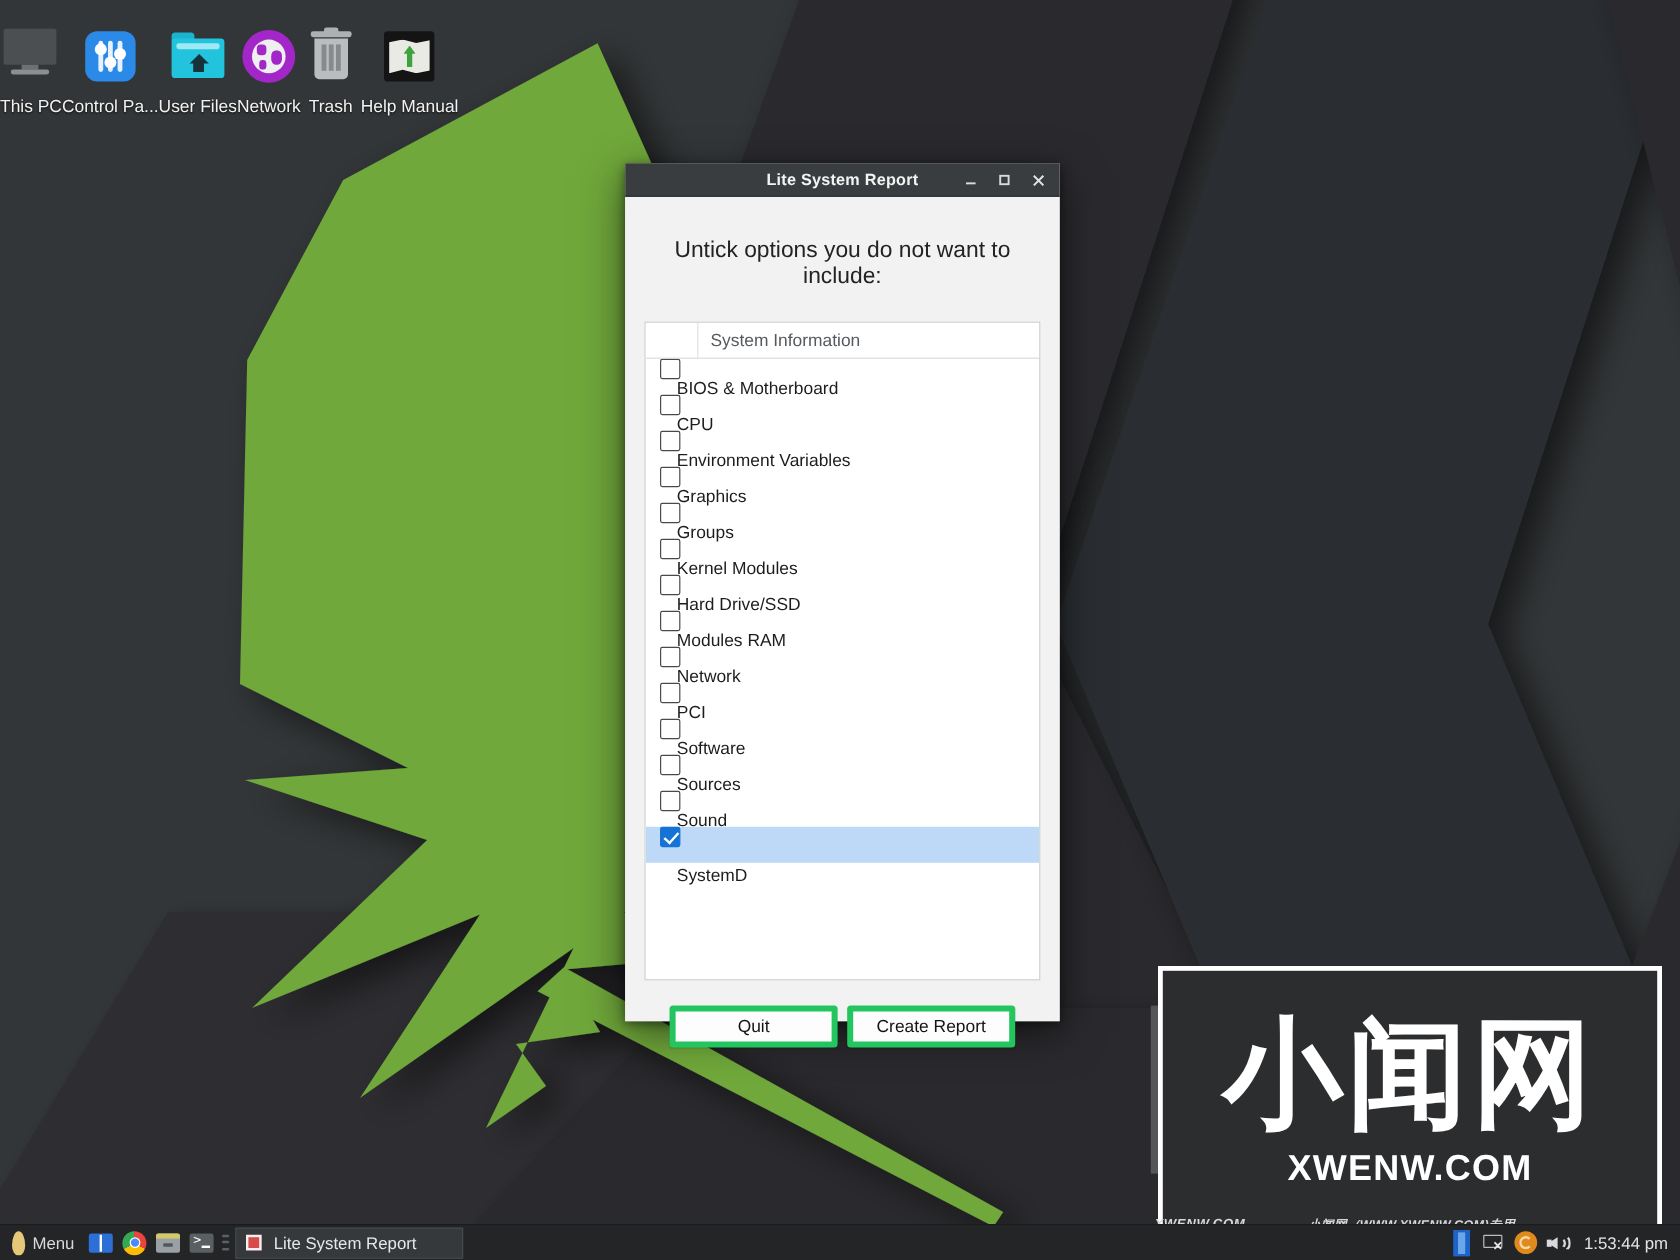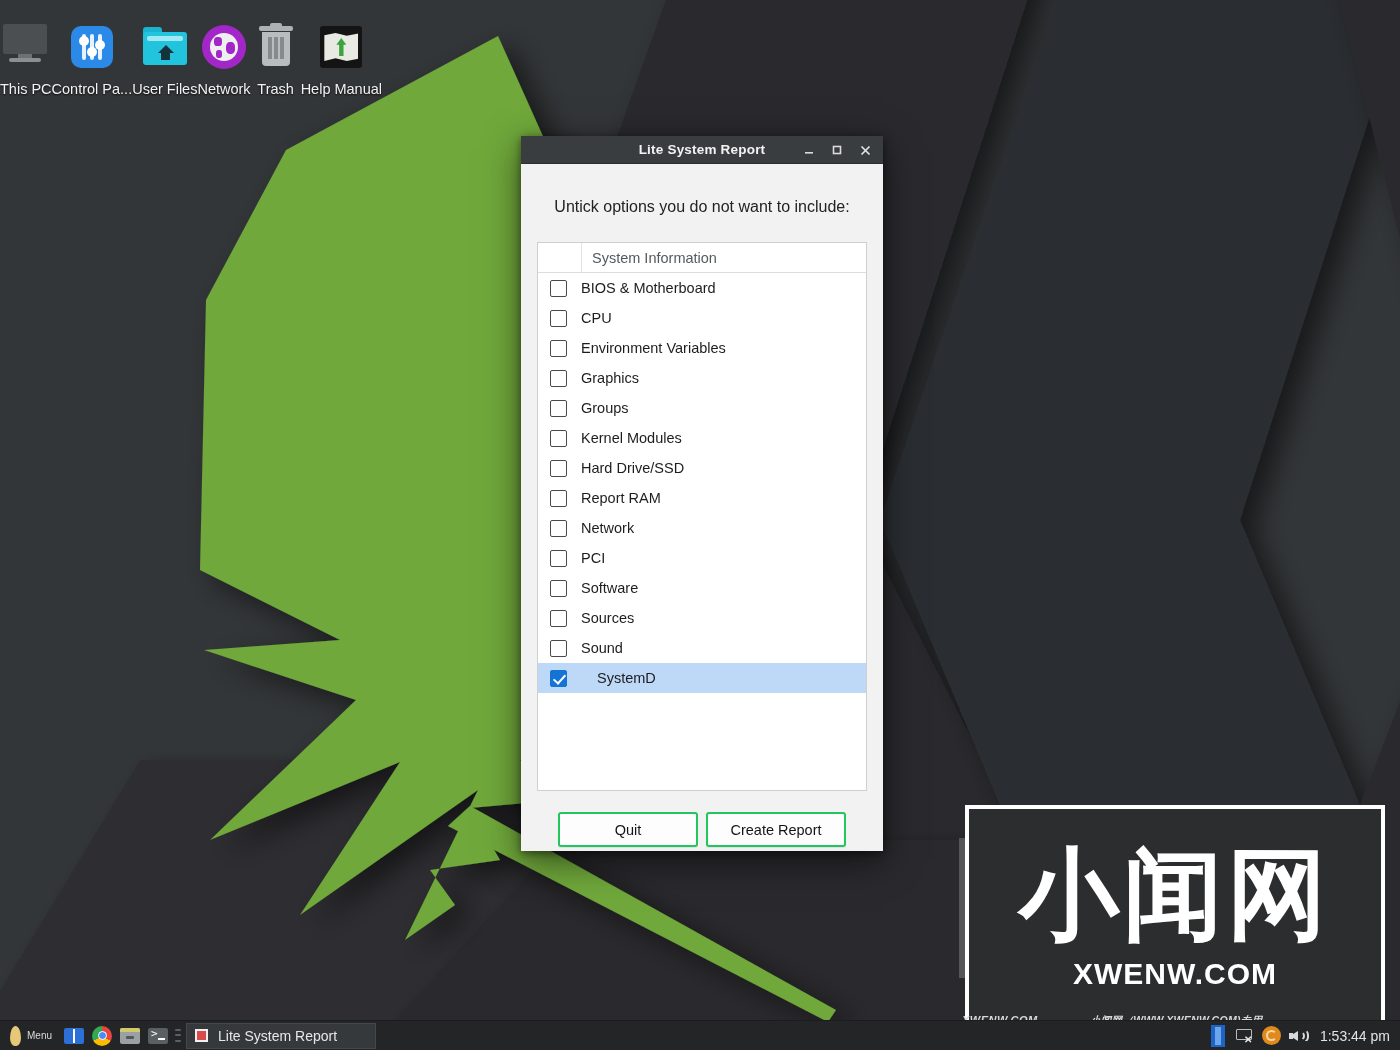--- a/index.html
+++ b/index.html
@@ -90,57 +90,57 @@
     width:28px; height:28px; display:flex; align-items:center; justify-content:center;
     color:#d9dadb; font-size:13px; cursor:default;
   }
   .wbtn svg { display:block; }
 
   #dialog-body {
     height:687px; background:#f2f2f2; padding:0 16px;
     display:flex; flex-direction:column;
   }
   #prompt {
-    text-align:center; font-size:16px; color:#232323;
+    text-align:center; font-size:19px; color:#232323;
     padding:34px 0 26px 0;
   }
 
   
   #listbox {
     background:#ffffff; border:1px solid #cfcfcf;
     flex:0 0 549px; display:flex; flex-direction:column; overflow:hidden;
   }
   #list-header {
     display:flex; height:30px; align-items:center;
     border-bottom:1px solid #dddddd; background:#ffffff; flex:0 0 30px;
   }
   #list-header .col-check { width:44px; height:30px; border-right:1px solid #e2e2e2; }
   #list-header .col-title {
     flex:1; padding-left:10px; font-size:14.5px; color:#555a5e;
   }
   #rows { flex:1; overflow:hidden; }
   .row {
-    display:flex; align-items:center; height:30px; padding-left:12px; cursor:default;
+    display:flex; height:30px; padding-left:12px; cursor:default;flex-direction:column;
   }
   .row.selected { background:#bed8f7;gap:16px; }
   .cb {
     width:17px; height:17px; border:1.6px solid #4a4a4a; background:#fff;
     border-radius:2px; flex:0 0 17px; position:relative;
   }
   .row.selected .cb { border-color:#1573d6; background:#1573d6; }
   .row.selected .cb::after {
     content:""; position:absolute; left:4.5px; top:1px; width:5px; height:10px;
     border:solid #fff; border-width:0 2px 2px 0; transform:rotate(42deg);
   }
   .row .lbl { margin-left:14px; font-size:14.5px; color:#1d1d1d; }
 
   
   #btnbar { display:flex; justify-content:center; gap:8px; padding-top:21px; }
   .btn {
-    min-width:140px; height:35px; background:#fdfdfd; border:2px solid #22c55e;
+    min-width:140px; height:35px; background:#fdfdfd; border:5px solid #22c55e;
     border-radius:3px; font-size:14.5px; color:#141414; font-family:"Liberation Sans", sans-serif;
     box-shadow:0 1px 1px rgba(0,0,0,.08); cursor:default;
   }
 
   
   #watermark {
     position:absolute; left:965px; top:805px; width:420px; height:225px;
     background:#2b2d2e; border:4px solid #ffffff;
     display:flex; flex-direction:column; align-items:center; justify-content:center;
   }
@@ -164,21 +164,21 @@
 
   
   #taskbar {
     position:absolute; left:0; bottom:0; width:1400px; height:30px;
     background:#232527; display:flex; align-items:center;
     border-top:1px solid #1a1c1d;
   }
   #tb-left { display:flex; align-items:center; height:30px; }
   .tb-item { display:flex; align-items:center; height:30px; padding:0 4px; cursor:default; }
   #menu-btn { display:flex; align-items:center; gap:6px; padding:0 8px 0 6px; height:30px; cursor:default; }
-  #menu-btn .label { color:#d9dadb; font-size:10px; }
+  #menu-btn .label { color:#d9dadb; font-size:14px; }
   .tbicon { width:20px; height:20px; position:relative; }
 
   
   .glyph-feather { width:11px; height:20px; background:#e6c878; border-radius:50% 50% 45% 45%/60% 60% 40% 40%; margin-left:4px; }
 
   
   .glyph-blue { width:20px; height:16px; background:#2c6fd6; border-radius:2px; position:relative; }
   .glyph-blue::before { content:""; position:absolute; left:9px; top:1px; width:2px; height:14px; background:#fff; }
 
   
@@ -406,21 +406,21 @@
           <div class="row">
             <div class="cb"></div>
             <div class="lbl">Kernel Modules</div>
           </div>
           <div class="row">
             <div class="cb"></div>
             <div class="lbl">Hard Drive/SSD</div>
           </div>
           <div class="row">
             <div class="cb"></div>
-            <div class="lbl">Report RAM</div>
+            <div class="lbl">Modules RAM</div>
           </div>
           <div class="row">
             <div class="cb"></div>
             <div class="lbl">Network</div>
           </div>
           <div class="row">
             <div class="cb"></div>
             <div class="lbl">PCI</div>
           </div>
           <div class="row">

